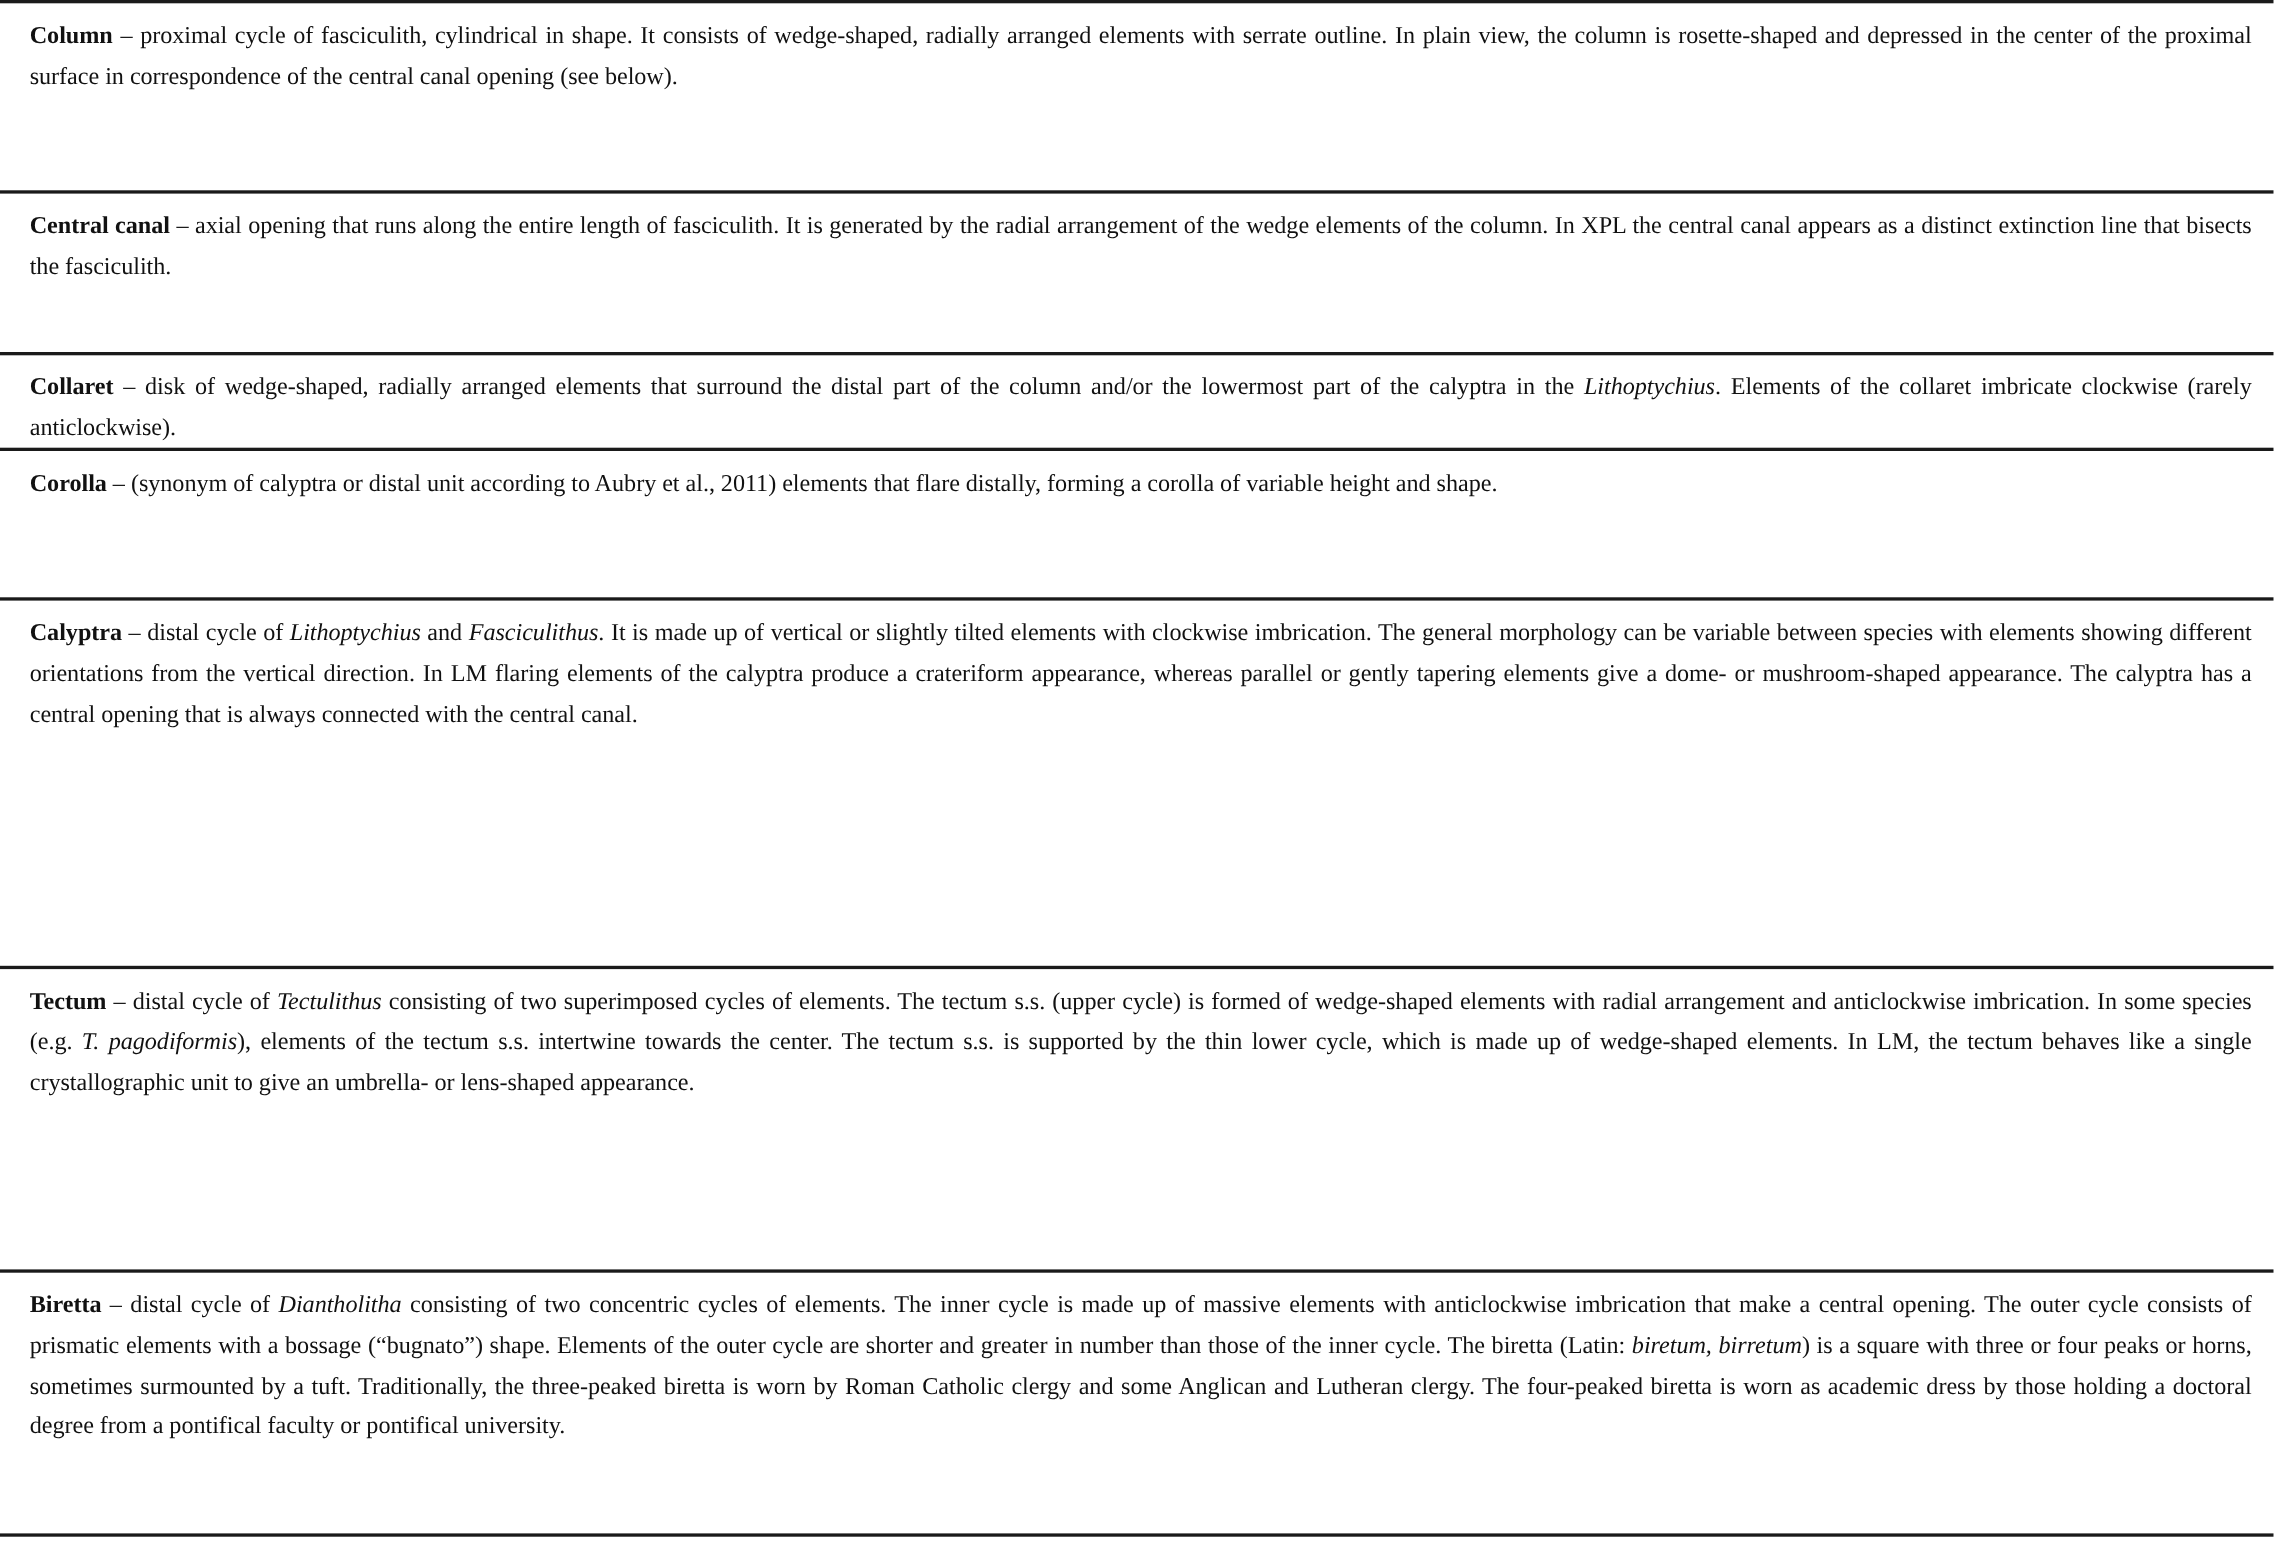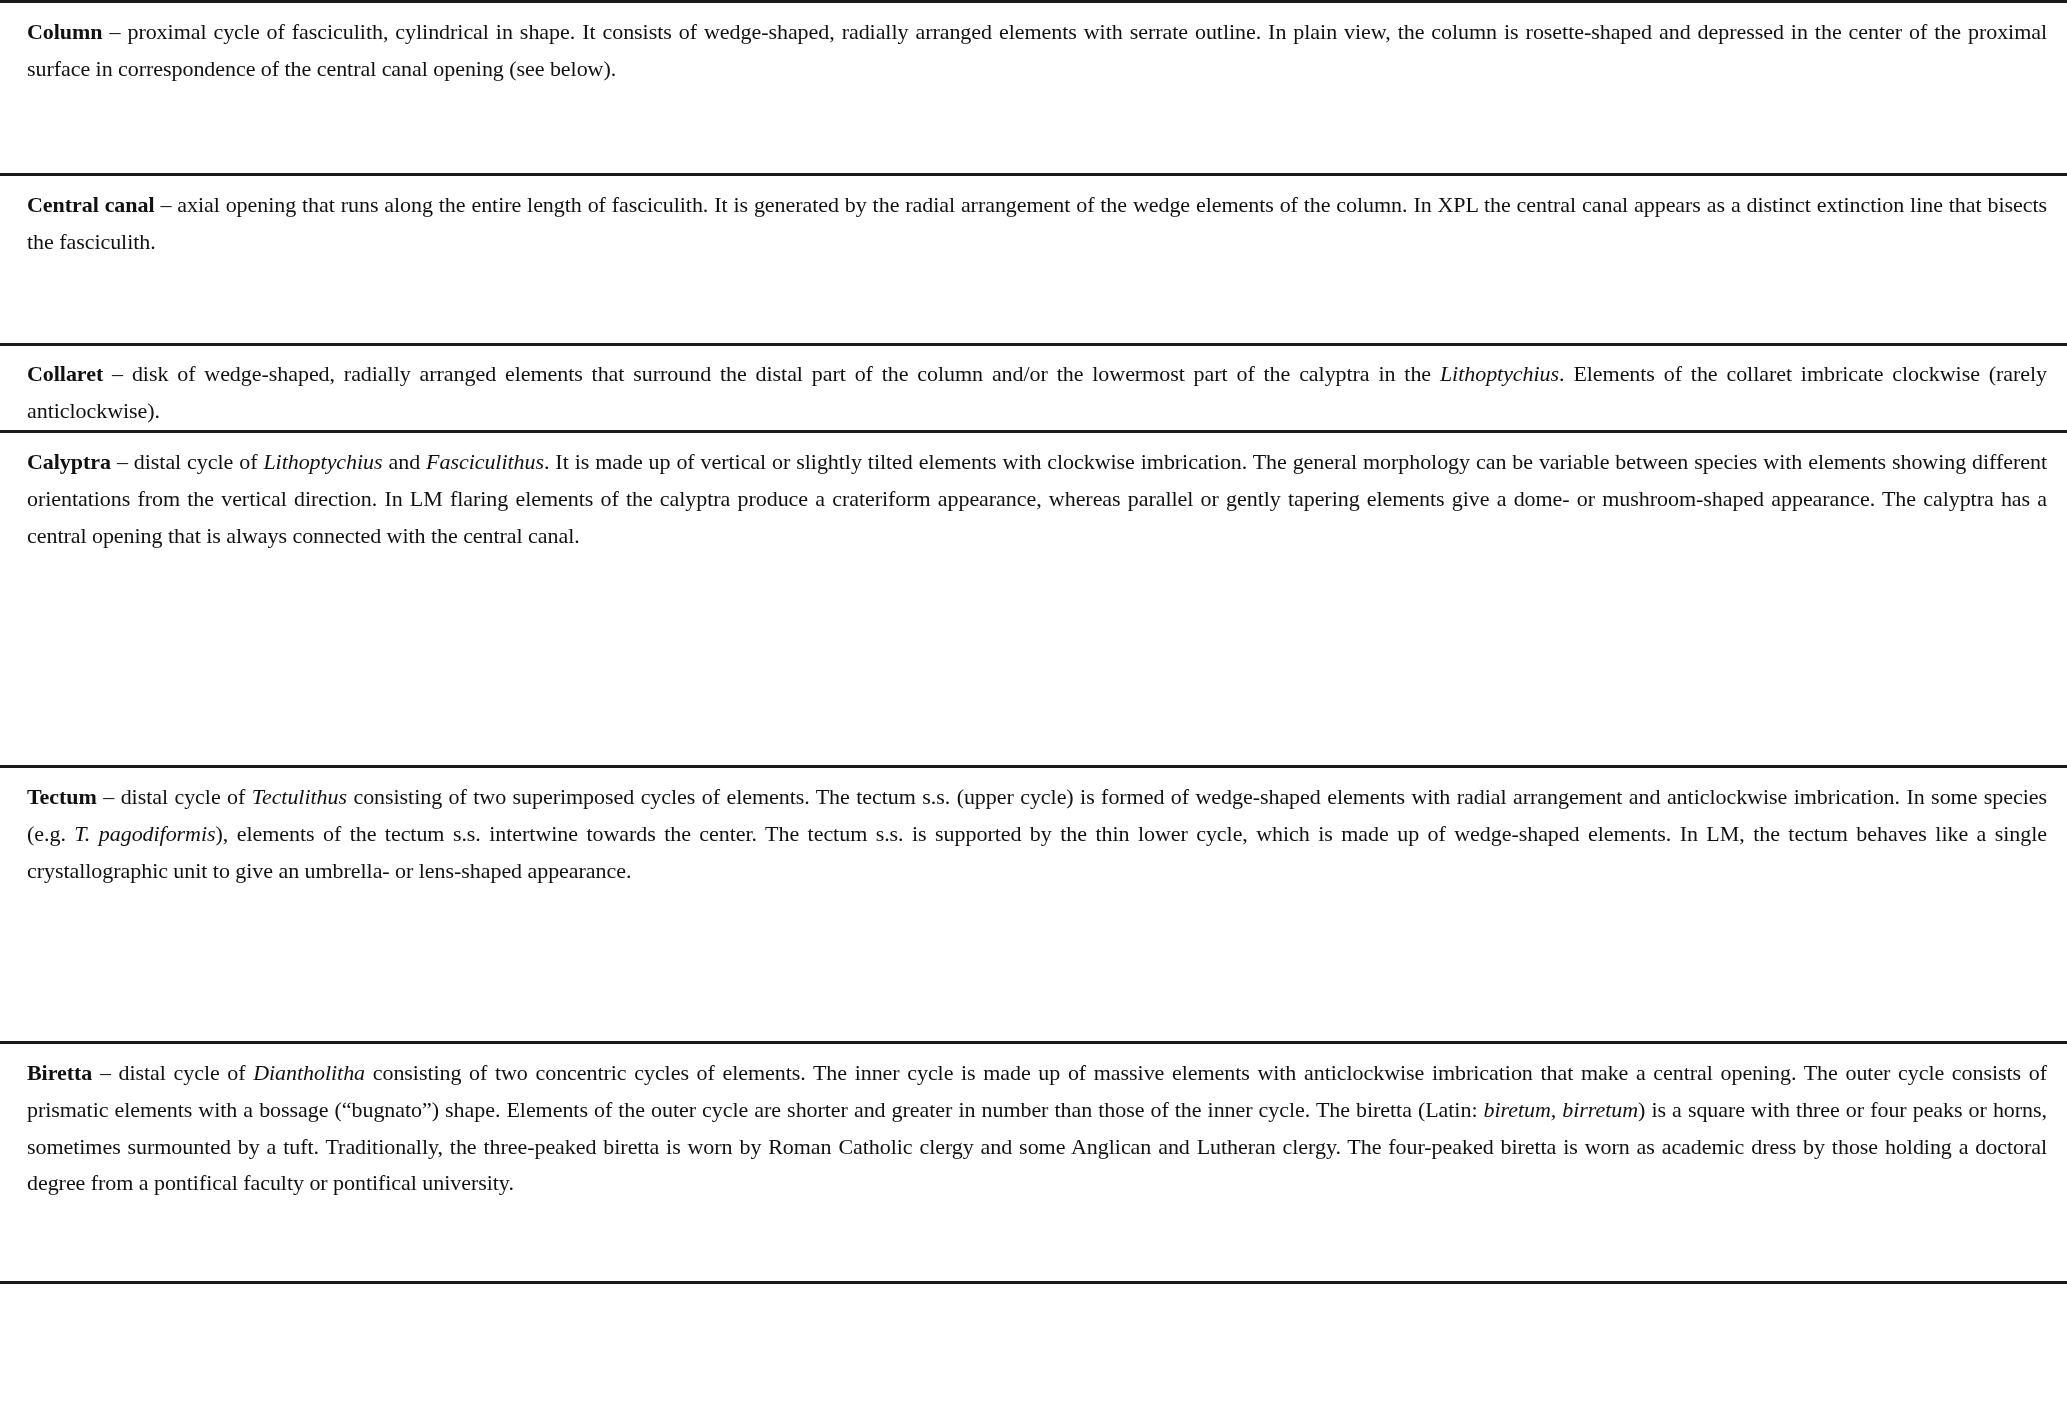--- a/index.html
+++ b/index.html
@@ -30,21 +30,21 @@
       letter-spacing: -0.05px;
       word-spacing: 0px;
     }
     .row .term {
       font-weight: bold;
     }
     .row .em {
       font-style: italic;
     }
     #row-0 { height: 173px; }
-    #row-1 { height: 170px; }
+    #row-1 { height: 147px; }
     #row-2 { height: 88px; padding-top: 10px; }
     #row-3 { height: 136px; }
     #row-4 { height: 335px; }
     #row-5 { height: 276px; }
     #row-6 { height: 240px; }
     #row-2 { height: 87px; }
   </style>
 </head>
 <body>
 
@@ -55,20 +55,23 @@
   </div>
 
   <div class="row" id="row-1">
     <span class="term">Central canal</span><span> – </span><span>axial opening that runs along the entire length of fasciculith. It is generated by the radial arrangement of the wedge elements of the column. In XPL the central canal appears as a distinct extinction line that bisects the fasciculith.</span>
   </div>
 
   <div class="row" id="row-2">
     <span class="term">Collaret</span><span> – </span><span>disk of wedge-shaped, radially arranged elements that surround the distal part of the column and/or the lowermost part of the calyptra in the </span><span class="em">Lithoptychius</span><span>. Elements of the collaret imbricate clockwise (rarely anticlockwise).</span>
   </div>
 
+  <div class="row" id="row-3">
+    <span class="term">Corolla</span><span> – </span><span>(synonym of calyptra or distal unit according to Aubry et al., 2011) elements that flare distally, forming a corolla of variable height and shape.</span>
+  </div>
 
   <div class="row" id="row-4">
     <span class="term">Calyptra</span><span> – </span><span>distal cycle of </span><span class="em">Lithoptychius</span><span> and </span><span class="em">Fasciculithus</span><span>. It is made up of vertical or slightly tilted elements with clockwise imbrication. The general morphology can be variable between species with elements showing different orientations from the vertical direction. In LM flaring elements of the calyptra produce a crateriform appearance, whereas parallel or gently tapering elements give a dome- or mushroom-shaped appearance. The calyptra has a central opening that is always connected with the central canal.</span>
   </div>
 
   <div class="row" id="row-5">
     <span class="term">Tectum</span><span> – </span><span>distal cycle of </span><span class="em">Tectulithus</span><span> consisting of two superimposed cycles of elements. The tectum s.s. (upper cycle) is formed of wedge-shaped elements with radial arrangement and anticlockwise imbrication. In some species (e.g. </span><span class="em">T. pagodiformis</span><span>), elements of the tectum s.s. intertwine towards the center. The tectum s.s. is supported by the thin lower cycle, which is made up of wedge-shaped elements. In LM, the tectum behaves like a single crystallographic unit to give an umbrella- or lens-shaped appearance.</span>
   </div>
 
   <div class="row" id="row-6">

